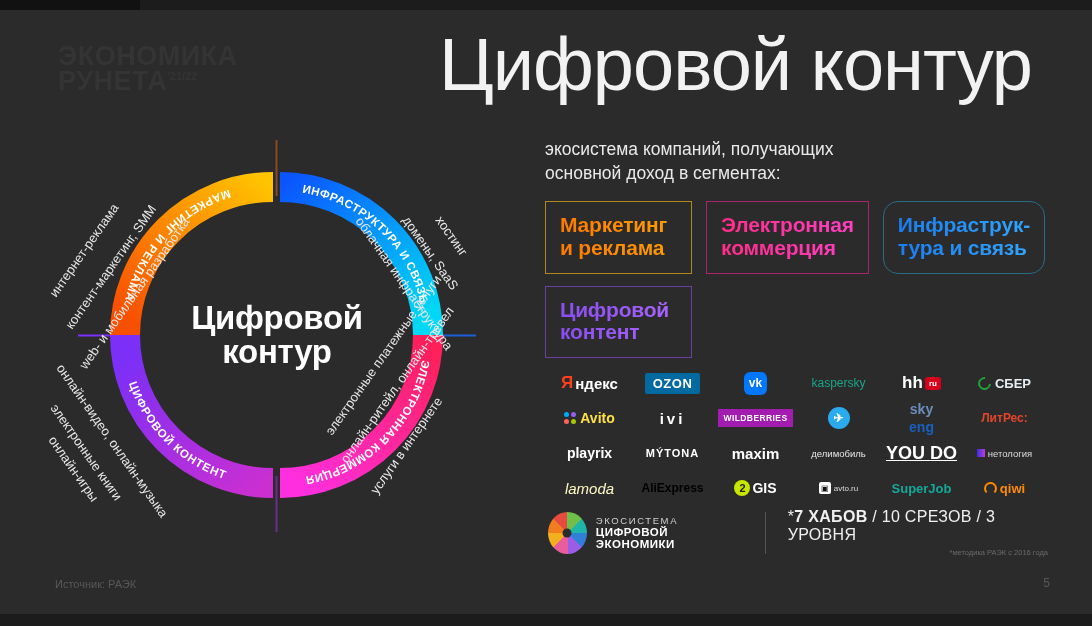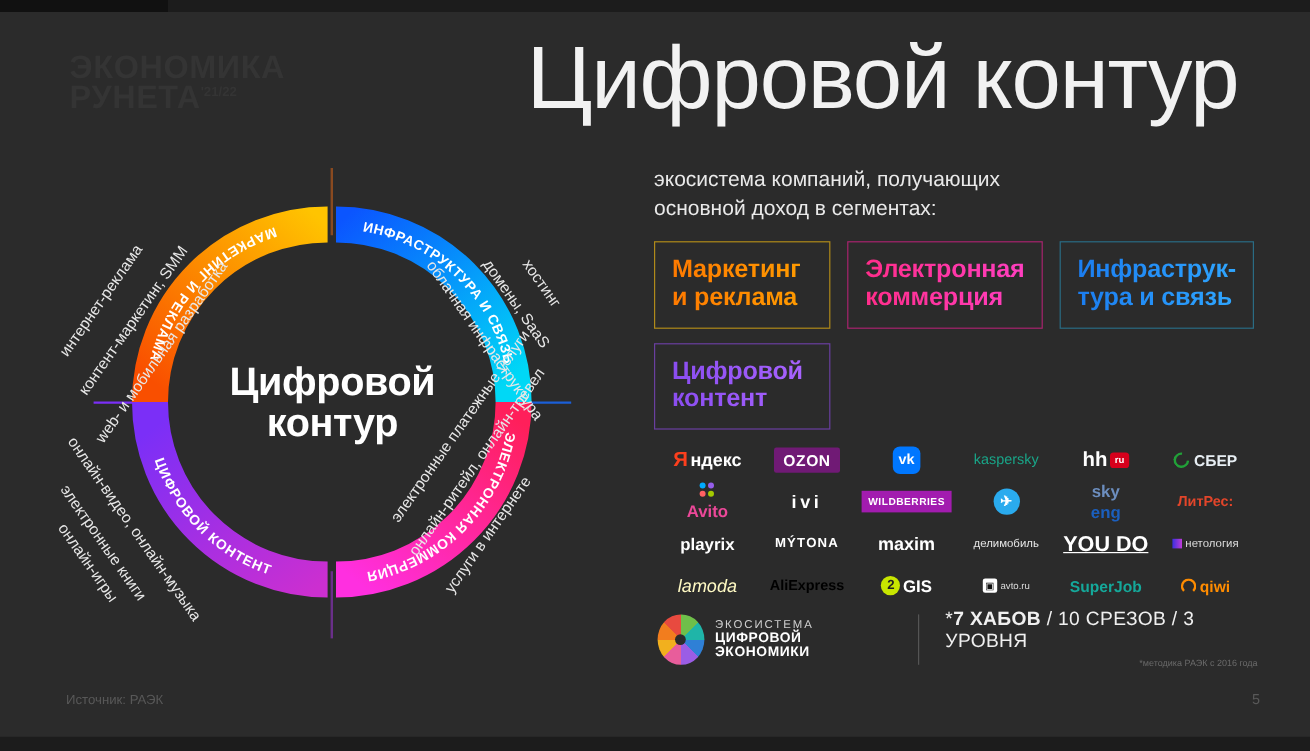--- a/index.html
+++ b/index.html
@@ -68,46 +68,46 @@
     display:flex;align-items:center;
     background:transparent;
   }
   .card .ctext{
     font-size:21px;font-weight:bold;line-height:1.06;letter-spacing:-0.2px;
   }
   .card.c1{border-color:#b08a1a;}
   .card.c1 .ctext{background:linear-gradient(90deg,#ff7a00,#ff9a00);-webkit-background-clip:text;background-clip:text;color:transparent;}
   .card.c2{border-color:#a8246e;}
   .card.c2 .ctext{background:linear-gradient(90deg,#ff2d8a,#ff3fc0);-webkit-background-clip:text;background-clip:text;color:transparent;}
-  .card.c3{border-color:#2a6c84;}
+  .card.c3{border-color:#2a6c84;border-radius:15px;}
   .card.c3 .ctext{background:linear-gradient(90deg,#1b7df0,#2fa6ff);-webkit-background-clip:text;background-clip:text;color:transparent;}
   .card.c4{border-color:#6a3fa0;}
   .card.c4 .ctext{background:linear-gradient(90deg,#8a4df0,#a863ff);-webkit-background-clip:text;background-clip:text;color:transparent;}
 
   
   #logos{
     position:absolute;left:548px;top:366px;width:498px;
     display:grid;grid-template-columns:repeat(6,1fr);
     grid-auto-rows:34px;
     align-items:center;justify-items:center;
     row-gap:1px;
   }
   .logo{font-size:12px;font-weight:bold;white-space:nowrap;display:flex;align-items:center;gap:2px;}
 
   .lg-yandex{color:#fff;font-size:15px;}
   .lg-yandex .y{color:#fc3f1d;font-size:17px;font-weight:bold;}
-  .lg-ozon{background:#701a75;color:#fff;padding:3px 8px;font-size:13px;letter-spacing:0.5px;border-radius:2px;}
+  .lg-ozon{background:#0369a1;color:#fff;padding:3px 8px;font-size:13px;letter-spacing:0.5px;border-radius:2px;}
   .lg-vk{background:#0077ff;color:#fff;width:23px;height:23px;border-radius:6px;display:flex;align-items:center;justify-content:center;font-size:12px;}
   .lg-kaspersky{color:#19a588;font-size:12px;font-weight:400;}
   .lg-hh{color:#fff;font-size:17px;display:flex;align-items:center;gap:2px;}
   .lg-hh .ru{background:#d6001c;color:#fff;font-size:8px;padding:2px 4px;border-radius:3px;}
   .lg-sber{color:#e7eef3;font-size:13px;display:flex;align-items:center;gap:4px;}
   .lg-sber .ring{width:13px;height:13px;border:2.5px solid #21a038;border-radius:50%;border-right-color:transparent;transform:rotate(-40deg);}
 
-  .lg-avito{color:#ec4899;font-size:14px;display:flex;align-items:center;gap:4px;flex-direction:column;}
+  .lg-avito{color:#fde047;font-size:14px;display:flex;align-items:center;gap:4px;}
   .lg-avito .dots{display:grid;grid-template-columns:5px 5px;gap:2px;}
   .lg-avito i{width:5px;height:5px;border-radius:50%;display:block;}
   .lg-ivi{color:#fff;font-size:15px;letter-spacing:3px;}
   .lg-wb{background:#a21caf;color:#fff;font-size:8.5px;padding:4px 6px;letter-spacing:0.4px;}
   .lg-tg{width:22px;height:22px;border-radius:50%;background:#2aabee;color:#fff;display:flex;align-items:center;justify-content:center;font-size:12px;}
   .lg-skyeng{color:#6c8ebf;font-size:14px;flex-direction:column;}
   .lg-skyeng b{color:#1b5fbe;}
   .lg-litres{color:#fff;font-size:12px;}
   .lg-litres span{color:#e2452a;}
 

